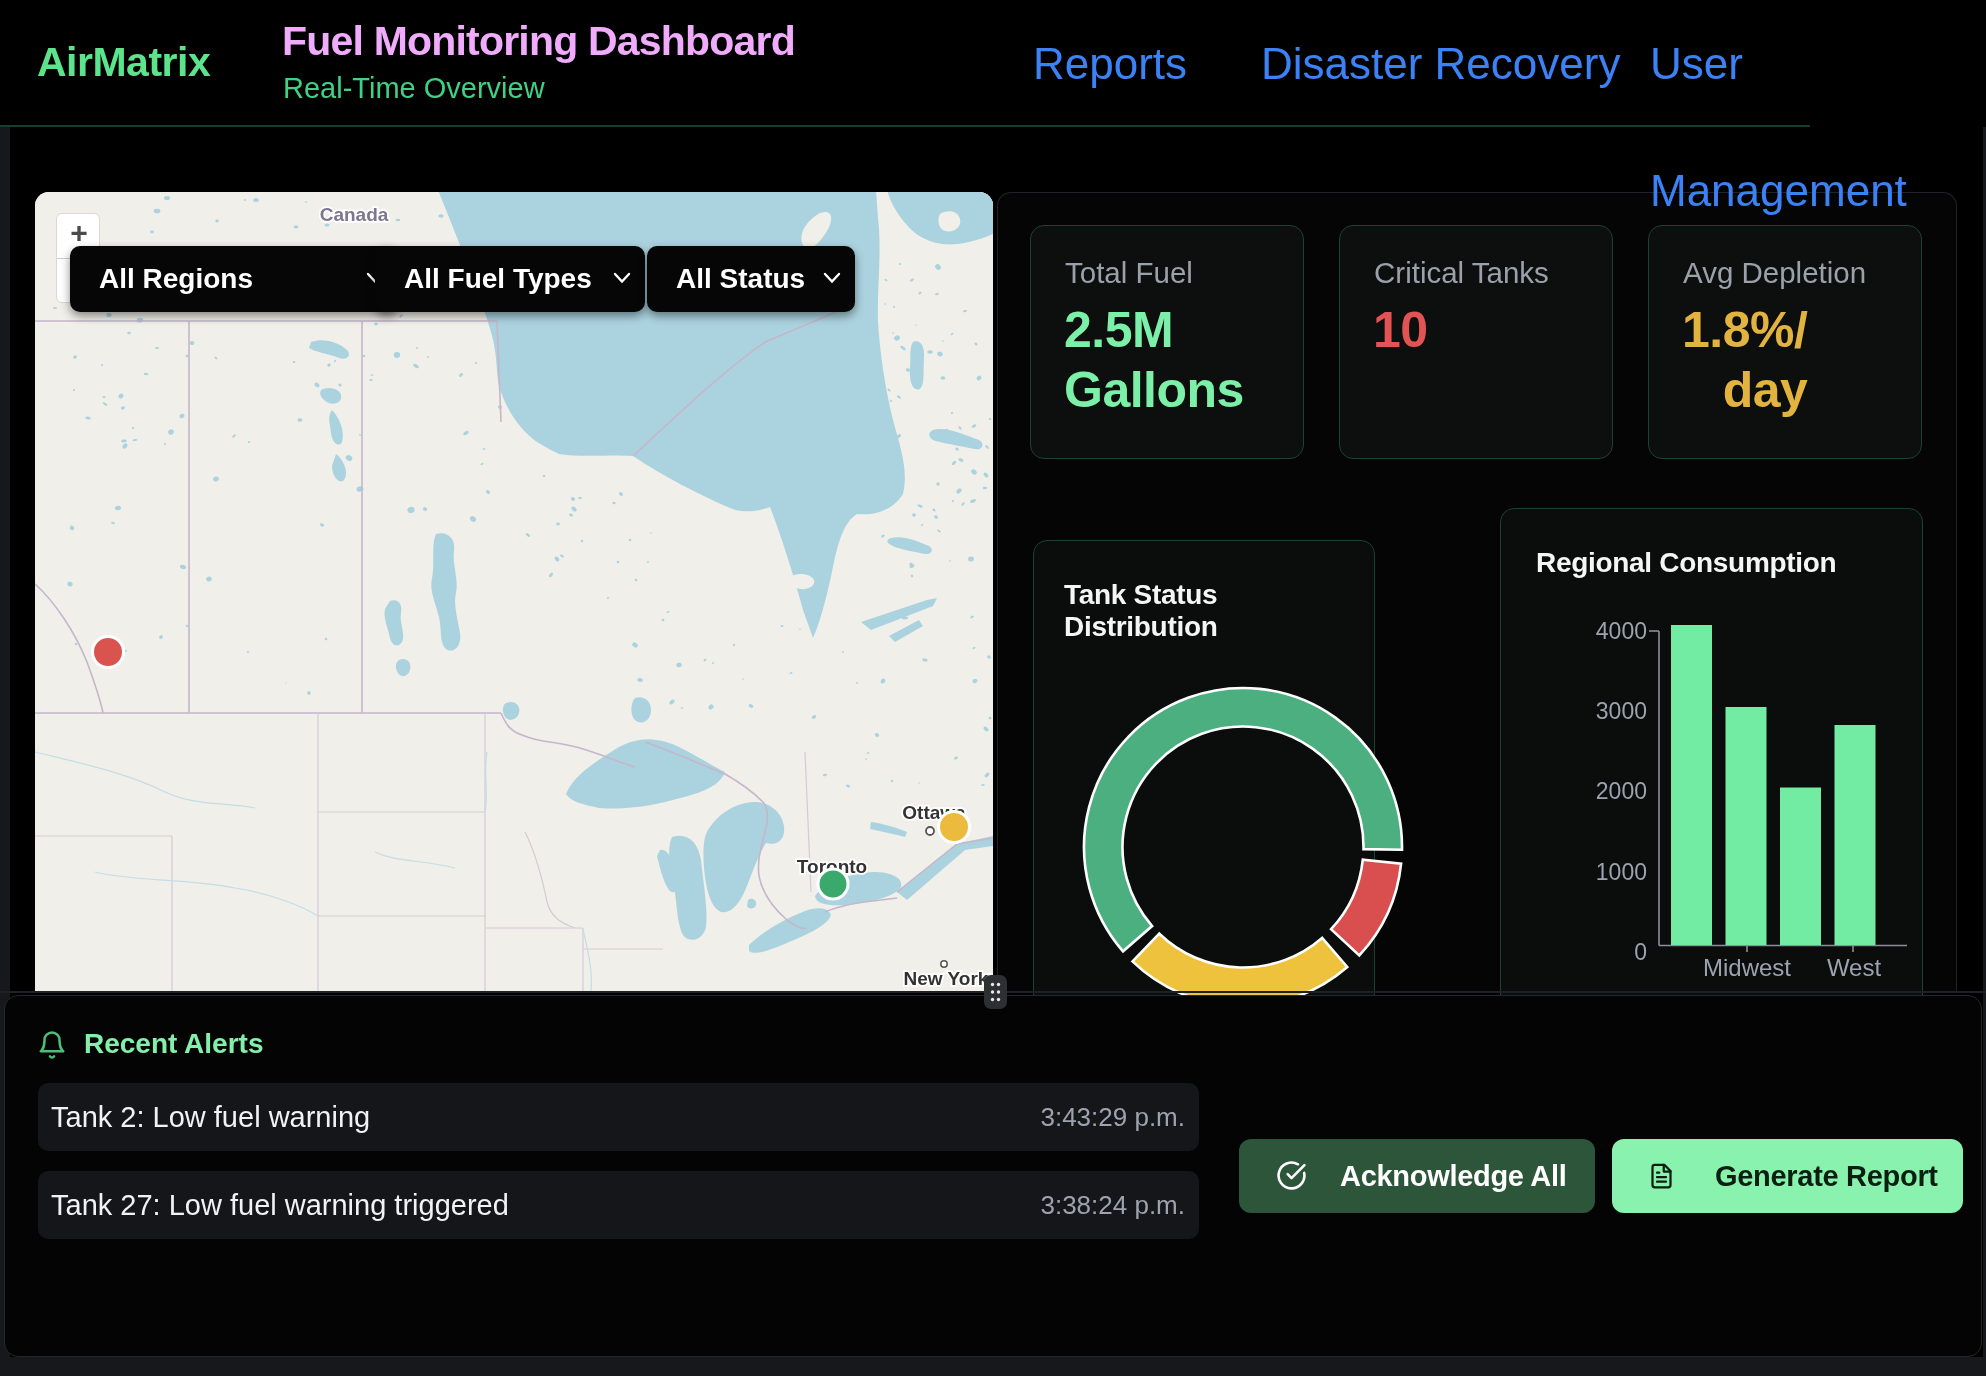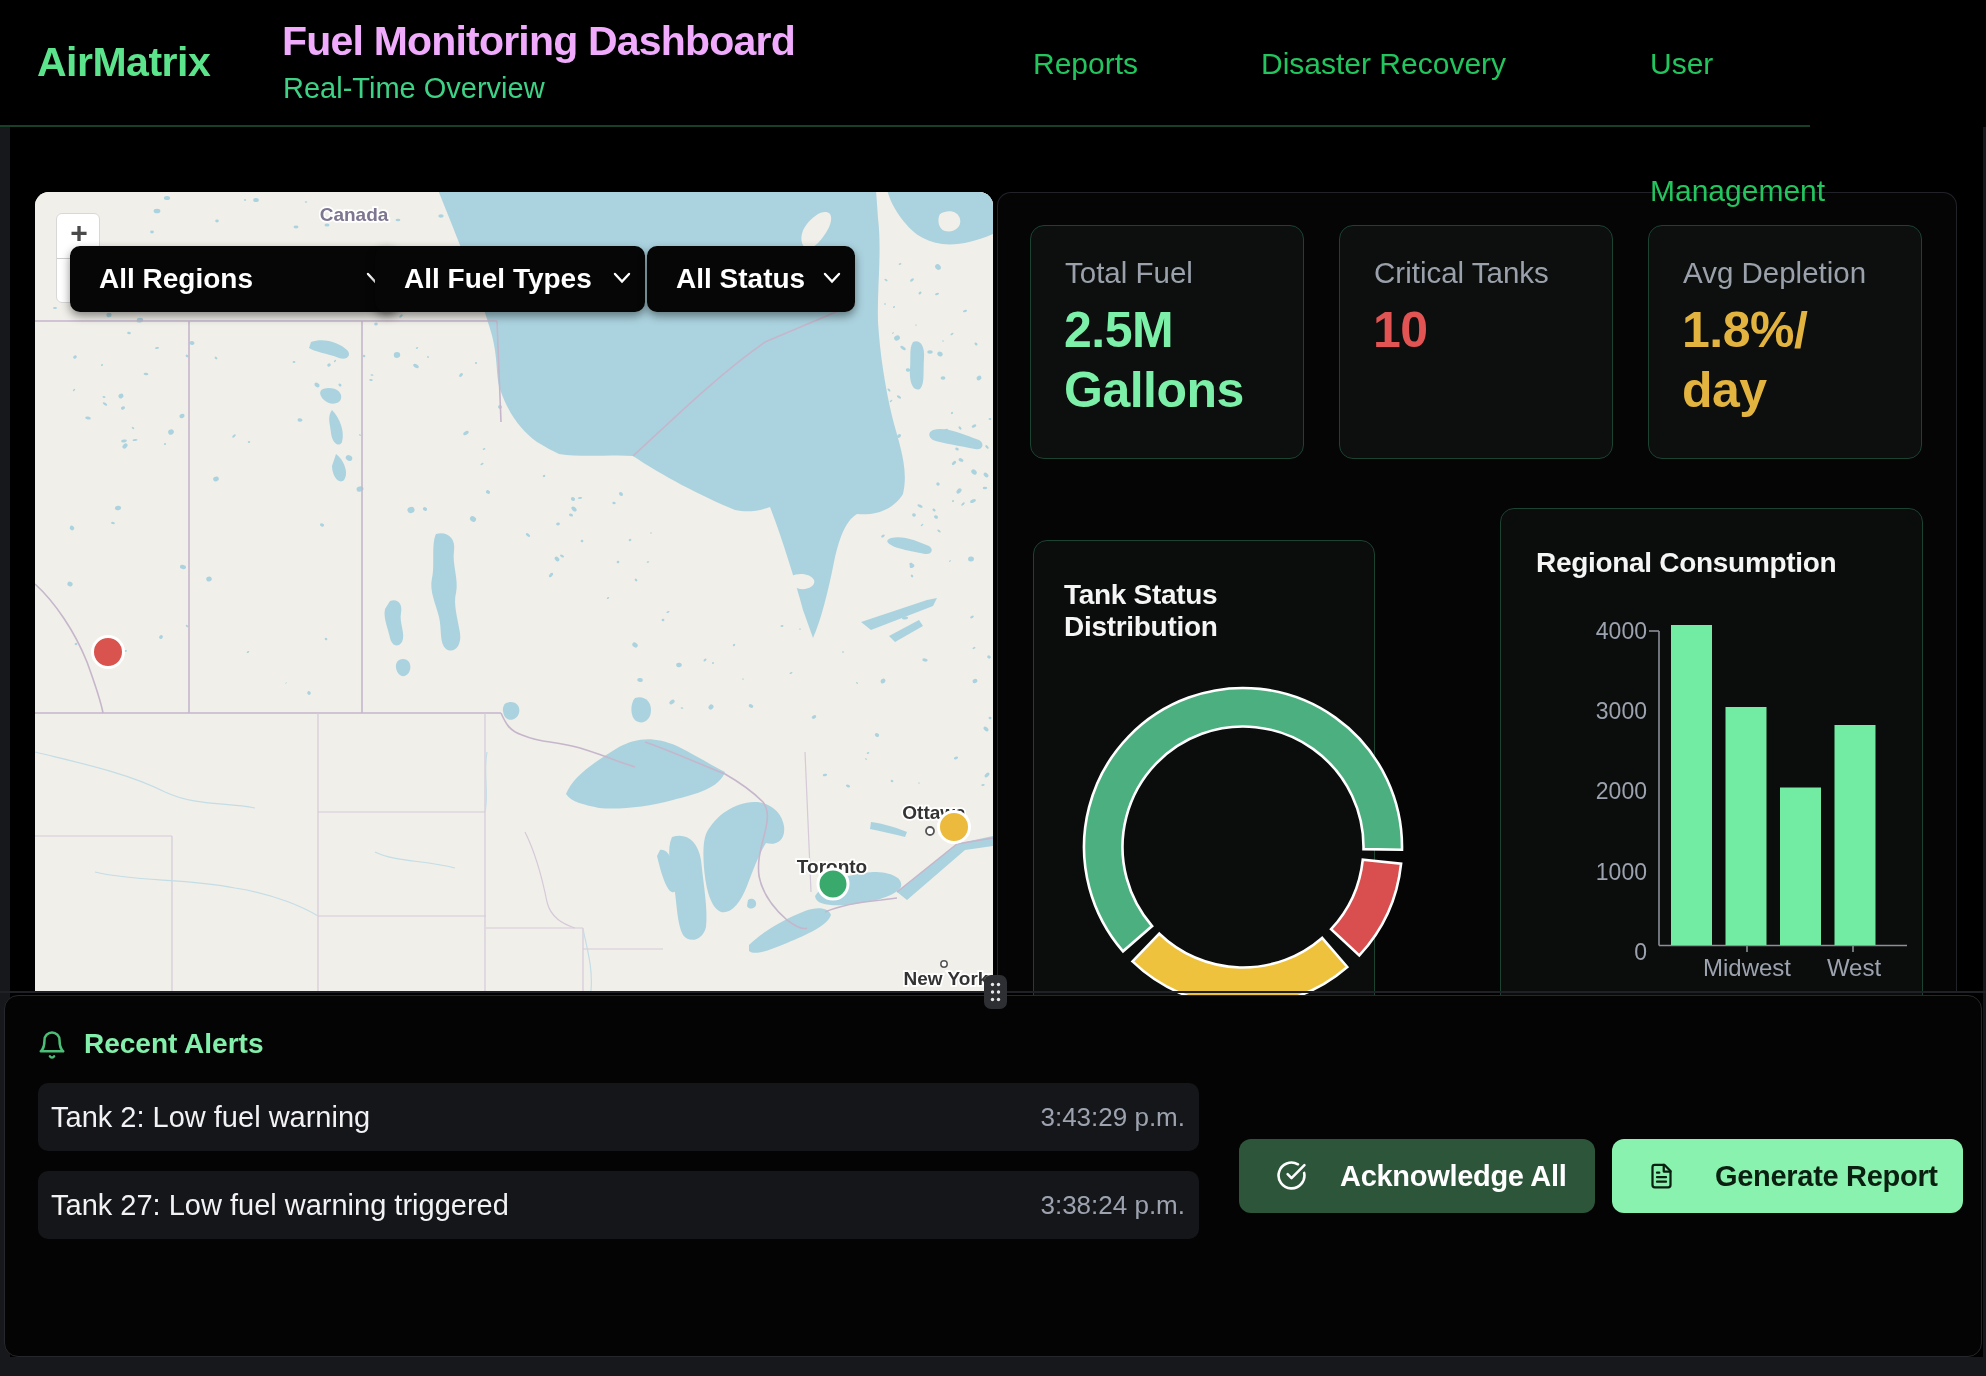--- a/index.html
+++ b/index.html
@@ -5,21 +5,21 @@
 * { margin:0; padding:0; box-sizing:border-box; }
 html,body { width:1986px; height:1376px; background:#000; font-family:"Liberation Sans", sans-serif; overflow:hidden; }
 .page { position:relative; width:1986px; height:1376px; background:#000; }
 .abs { position:absolute; }
 
 
 .header { position:absolute; left:0; top:0; width:1810px; height:127px; background:#000; border-bottom:2px solid #17402a; }
 .logo { position:absolute; left:37px; top:39px; font-size:41px; font-weight:bold; color:#5ce48c; letter-spacing:-0.5px; }
 .htitle { position:absolute; left:282px; top:18px; font-size:41px; font-weight:bold; color:#f0abfc; letter-spacing:-0.8px; }
 .hsub { position:absolute; left:283px; top:72px; font-size:29px; color:#3ed287; }
-.nav { position:absolute; top:0; height:127px; font-size:30px; color:#22c55e; font-weight:400; line-height:127px; }
+.nav { position:absolute; top:0; height:127px; font-size:44px; color:#3b82f6; font-weight:400; line-height:127px; }
 
 
 .map { position:absolute; left:35px; top:192px; width:958px; height:799px; border-radius:14px 14px 0 0; overflow:hidden; background:#f1efe9; }
 .zoomctl { position:absolute; left:21px; top:21px; width:44px; height:90px; background:#fff; border-radius:6px; border:1px solid #d8d8d8; }
 .zoomctl .zdiv { position:absolute; left:0; top:44px; width:44px; height:1px; background:#ccc; }
 .zplus { position:absolute; left:0; top:2px; width:44px; text-align:center; font-size:30px; color:#4a4a4a; font-weight:bold; }
 .zminus { position:absolute; left:0; top:46px; width:44px; text-align:center; font-size:30px; color:#4a4a4a; font-weight:bold; }
 .dd { position:absolute; top:54px; height:66px; background:#060606; border-radius:10px; color:#fff; font-size:28px; font-weight:600; line-height:66px; padding-left:29px; box-shadow:0 4px 10px rgba(0,0,0,.45); }
 .dd svg { position:absolute; right:14px; top:26px; }
 
@@ -366,21 +366,21 @@
 
   <div class="rpanel"></div>
   <div class="scard" style="left:1030px;">
     <div class="slabel">Total Fuel</div>
     <div class="sval" style="color:#7cf0a8;">2.5M<br>Gallons</div>
   </div>
   <div class="scard" style="left:1339px;">
     <div class="slabel">Critical Tanks</div>
     <div class="sval" style="color:#e25353;">10</div>
   </div>
-  <div class="scard" style="left:1648px;">
+  <div class="scard" style="left:1648px;text-align:right;">
     <div class="slabel">Avg Depletion</div>
     <div class="sval" style="color:#e3b33f;">1.8%/<br>day</div>
   </div>
 
   <div class="ccard" style="left:1033px; width:342px;margin-top:32px;">
     <div class="ctitle">Tank Status Distribution</div>
     <svg width="380" height="380" viewBox="0 0 380 380" style="position:absolute; left:19px; top:116px;">
       <path d="M70.0,294.3 A159,159 0 1 1 349.0,192.8 L310.5,192.1 A120.5,120.5 0 1 0 99.1,269.1 Z" fill="#4caf80" stroke="#fff" stroke-width="2.6"></path>
       <path d="M348.1,206.6 A159,159 0 0 1 306.3,298.4 L278.1,272.2 A120.5,120.5 0 0 0 309.8,202.6 Z" fill="#d94f4f" stroke="#fff" stroke-width="2.6"></path>
       <path d="M294.3,310.0 A159,159 0 0 1 79.5,304.4 L106.3,276.7 A120.5,120.5 0 0 0 269.1,280.9 Z" fill="#efc23e" stroke="#fff" stroke-width="2.6"></path>

